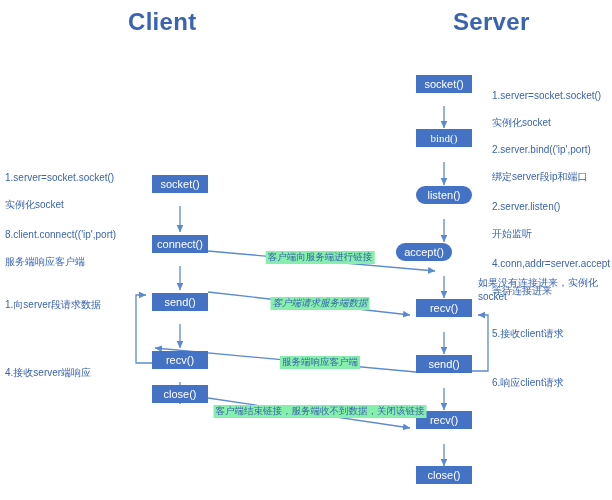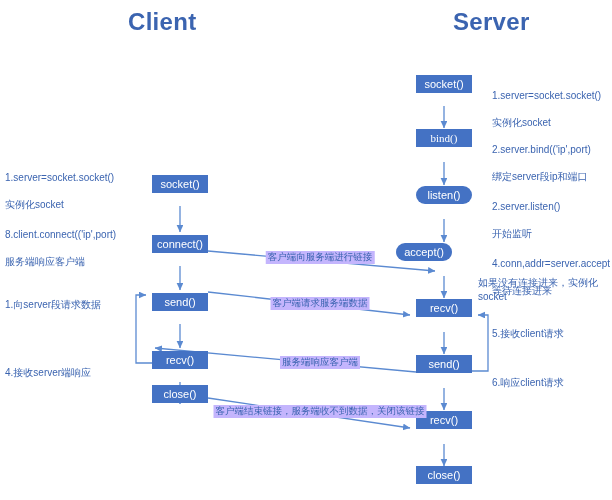--- a/index.html
+++ b/index.html
@@ -49,21 +49,21 @@
     white-space: pre-line;
     z-index: 4;
   }
   .note-left { left: 5px; width: 135px; }
   .note-right { left: 492px; width: 120px; }
 
   .edge-label {
     position: absolute;
     font-size: 9.5px;
     color: #3B64B0;
-    background: #c4b5fd;
+    background: #86efac;
     padding: 0 2px;
     white-space: nowrap;
     z-index: 5;
     transform: translateX(-50%);
     text-align: right;
   }
 
   svg.wires {
     position: absolute;
     left: 0;
@@ -165,17 +165,17 @@
   </div>
   <div class="note" style="left:478px; top:276px; width:134px;">如果没有连接进来，实例化socket</div>
   <div class="note note-right" style="top:313px;">
     <span>5.接收client请求</span>
   </div>
   <div class="note note-right" style="top:362px;">
     <span>6.响应client请求</span>
   </div>
 
   <div class="edge-label" style="left:320px; top:251px;">客户端向服务端进行链接</div>
-  <div class="edge-label" style="left:320px; top:297px;">客户端请求服务端数据</div>
+  <div class="edge-label" style="left:320px; top:297px;font-style:italic;">客户端请求服务端数据</div>
   <div class="edge-label" style="left:320px; top:356px;">服务端响应客户端</div>
   <div class="edge-label" style="left:320px; top:405px;">客户端结束链接，服务端收不到数据，关闭该链接</div>
 
 </div>
 
 </body></html>

